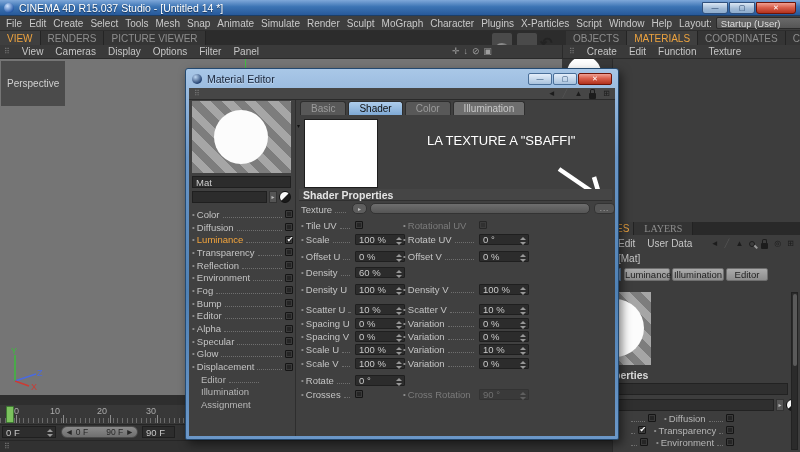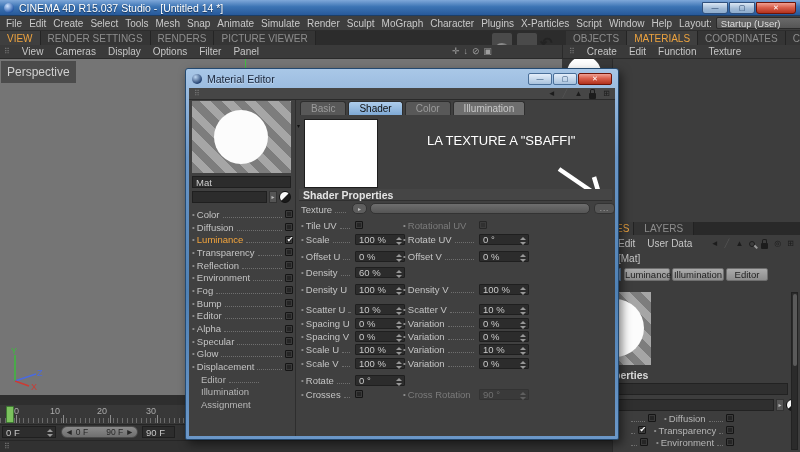--- a/index.html
+++ b/index.html
@@ -57,35 +57,35 @@
   
   .panelmenu { height:14px; background:#3a3a3a; border-bottom:1px solid #2a2a2a;
     display:flex; align-items:center; gap:12px; font-size:10px; color:#c6c6c6; }
   .vpmenu { left:0; top:45px; width:562px; padding-left:4px; }
   .matmenu { left:562px; top:45px; width:238px; padding-left:6px; border-left:1px solid #2a2a2a; }
   .gi { font-size:8px; color:#7a7a7a; }
   .navicons { left:452px; top:46px; display:flex; gap:4px; font-size:9px; color:#9f9f9f; }
 
   
   .viewport { left:0; top:59px; width:562px; height:336px; background:#757575; overflow:hidden; }
-  .vplabel { left:1px; top:2px; background:#4b4b4b; color:#d0d0d0; font-size:12px;
-    padding:4px 6px; }
+  .vplabel { left:1px; top:2px; background:#4b4b4b; color:#d0d0d0; font-size:10px;
+    padding:17px 6px; }
   .worldaxis { left:245px; top:0; width:1px; height:9px; background:#44bb44; }
 
   
   .rpanel { left:612px; top:59px; width:188px; height:393px; background:#3d3d3d;
     border-left:1px solid #2b2b2b; }
   .sliverwrap { left:562px; top:59px; width:50px; height:9px; overflow:hidden; background:#383838; }
   .sliverwrap .sph { position:absolute; left:5px; top:-3px; width:34px; height:34px;
     border-radius:50%; background:#fdfdfd; }
   .attr-tabs { left:612px; top:222px; width:188px; height:13px; background:#292929;
     display:flex; font-size:10px; }
   .attr-tabfrag { padding:0 4px; background:#3a3a3a; color:#eda33f; line-height:13px; }
   .attr-tablayers { padding:0 10px; background:#333; color:#8e8e8e; line-height:13px;
-    border-left:1px solid #222; border-right:1px solid #222; }
+    border-left:1px solid #222; border-right:1px solid #222;font-family:Liberation Serif, serif; }
   .attr-menu { left:612px; top:236px; width:188px; height:15px; display:flex; gap:12px;
     align-items:center; padding:0 6px; font-size:10px; color:#c6c6c6; }
   .dkico { color:#1c1c1c; font-size:8px; }
   .icoslash { color:#555; font-size:8px; }
   .lock { display:inline-block; width:7px; height:6px; background:#1c1c1c; border-radius:1px;
     position:relative; margin-top:4px; }
   .lock::before { content:""; position:absolute; left:1px; top:-4px; width:3px; height:3px;
     border:1px solid #1c1c1c; border-bottom:none; border-radius:2px 2px 0 0; }
   .objname { left:618px; top:253px; font-size:10px; color:#c8c8c8; }
   .modebtn { top:268px; height:13px; background:linear-gradient(180deg,#ababab,#8d8d8d);
@@ -267,21 +267,20 @@
       <span class="layout-dd">
         <span>Startup (User)</span>
 
       </span>
 
     </span>
   </div>
 
   <div class="abs tabstrip lefttabs">
     <span class="tab on">VIEW</span>
-    <span class="tab">RENDER SETTINGS</span>
     <span class="tab">RENDERS</span>
     <span class="tab">PICTURE VIEWER</span>
   </div>
 
   <div class="abs tbico" style="left:491px;">
       <span class="ball2"></span>
     </div>
   <div class="abs tbico" style="left:516px;">
     <span class="cube"></span>
     <span class="vtag">V</span>

